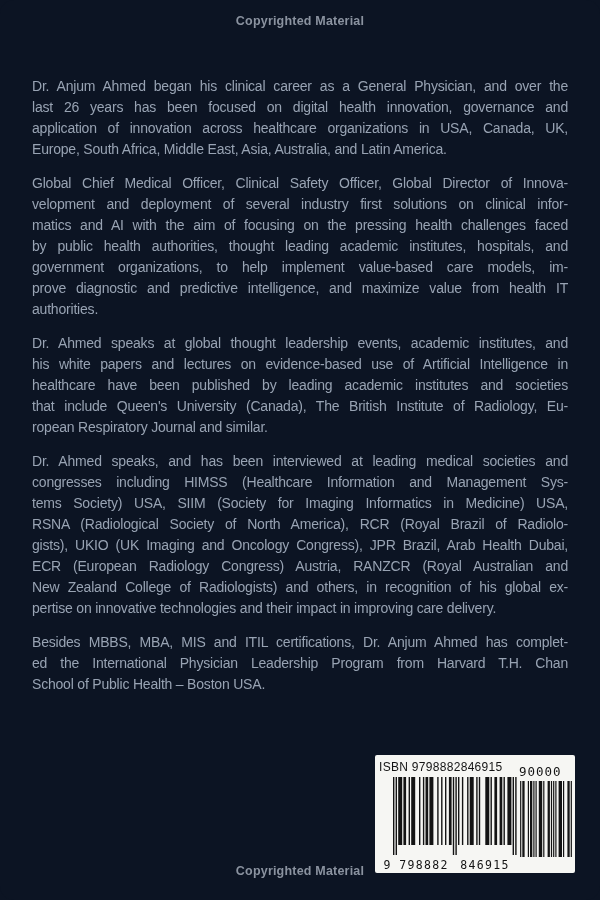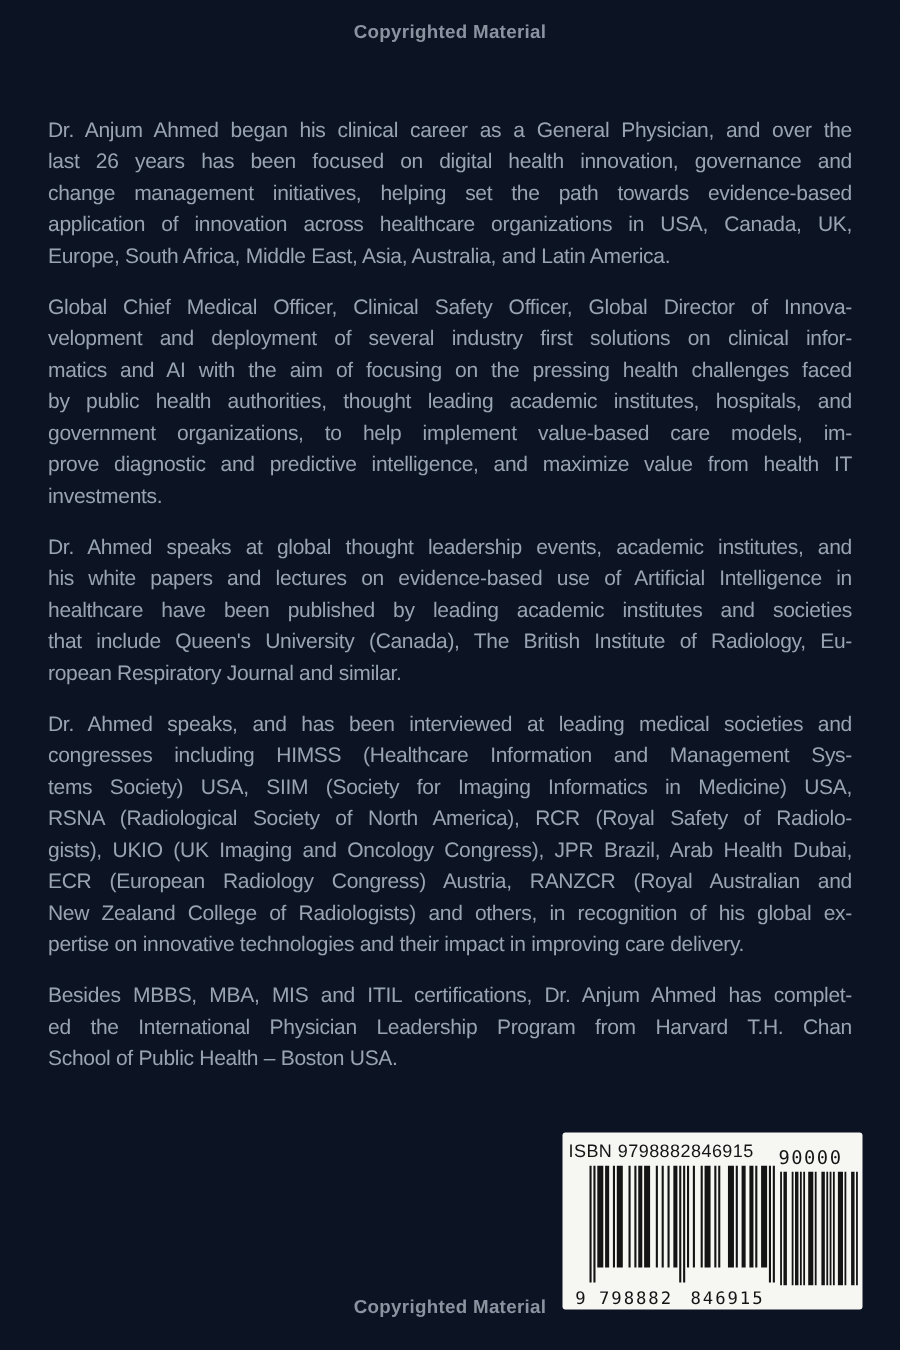--- a/index.html
+++ b/index.html
@@ -51,45 +51,44 @@
 <body>
 
 <div class="page">
 
   <div class="copyright top">Copyrighted Material</div>
 
   <div class="bio" id="bio">
       <div class="para">
         <div class="line">Dr. Anjum Ahmed began his clinical career as a General Physician, and over the</div>
         <div class="line">last 26 years has been focused on digital health innovation, governance and</div>
-        <div class="line">change management initiatives, helping set the path towards evidence-based</div>
         <div class="line">application of innovation across healthcare organizations in USA, Canada, UK,</div>
         <div class="line last">Europe, South Africa, Middle East, Asia, Australia, and Latin America.</div>
       </div>
       <div class="para">
         <div class="line">Global Chief Medical Officer, Clinical Safety Officer, Global Director of Innova-</div>
         <div class="line">velopment and deployment of several industry first solutions on clinical infor-</div>
         <div class="line">matics and AI with the aim of focusing on the pressing health challenges faced</div>
         <div class="line">by public health authorities, thought leading academic institutes, hospitals, and</div>
         <div class="line">government organizations, to help implement value-based care models, im-</div>
         <div class="line">prove diagnostic and predictive intelligence, and maximize value from health IT</div>
-        <div class="line last">investments.</div>
+        <div class="line last">authorities.</div>
       </div>
       <div class="para">
         <div class="line">Dr. Ahmed speaks at global thought leadership events, academic institutes, and</div>
         <div class="line">his white papers and lectures on evidence-based use of Artificial Intelligence in</div>
         <div class="line">healthcare have been published by leading academic institutes and societies</div>
         <div class="line">that include Queen's University (Canada), The British Institute of Radiology, Eu-</div>
         <div class="line last">ropean Respiratory Journal and similar.</div>
       </div>
       <div class="para">
         <div class="line">Dr. Ahmed speaks, and has been interviewed at leading medical societies and</div>
         <div class="line">congresses including HIMSS (Healthcare Information and Management Sys-</div>
         <div class="line">tems Society) USA, SIIM (Society for Imaging Informatics in Medicine) USA,</div>
-        <div class="line">RSNA (Radiological Society of North America), RCR (Royal Safety of Radiolo-</div>
+        <div class="line">RSNA (Radiological Society of North America), RCR (Royal Brazil of Radiolo-</div>
         <div class="line">gists), UKIO (UK Imaging and Oncology Congress), JPR Brazil, Arab Health Dubai,</div>
         <div class="line">ECR (European Radiology Congress) Austria, RANZCR (Royal Australian and</div>
         <div class="line">New Zealand College of Radiologists) and others, in recognition of his global ex-</div>
         <div class="line last">pertise on innovative technologies and their impact in improving care delivery.</div>
       </div>
       <div class="para">
         <div class="line">Besides MBBS, MBA, MIS and ITIL certifications, Dr. Anjum Ahmed has complet-</div>
         <div class="line">ed the International Physician Leadership Program from Harvard T.H. Chan</div>
         <div class="line last">School of Public Health – Boston USA.</div>
       </div>

